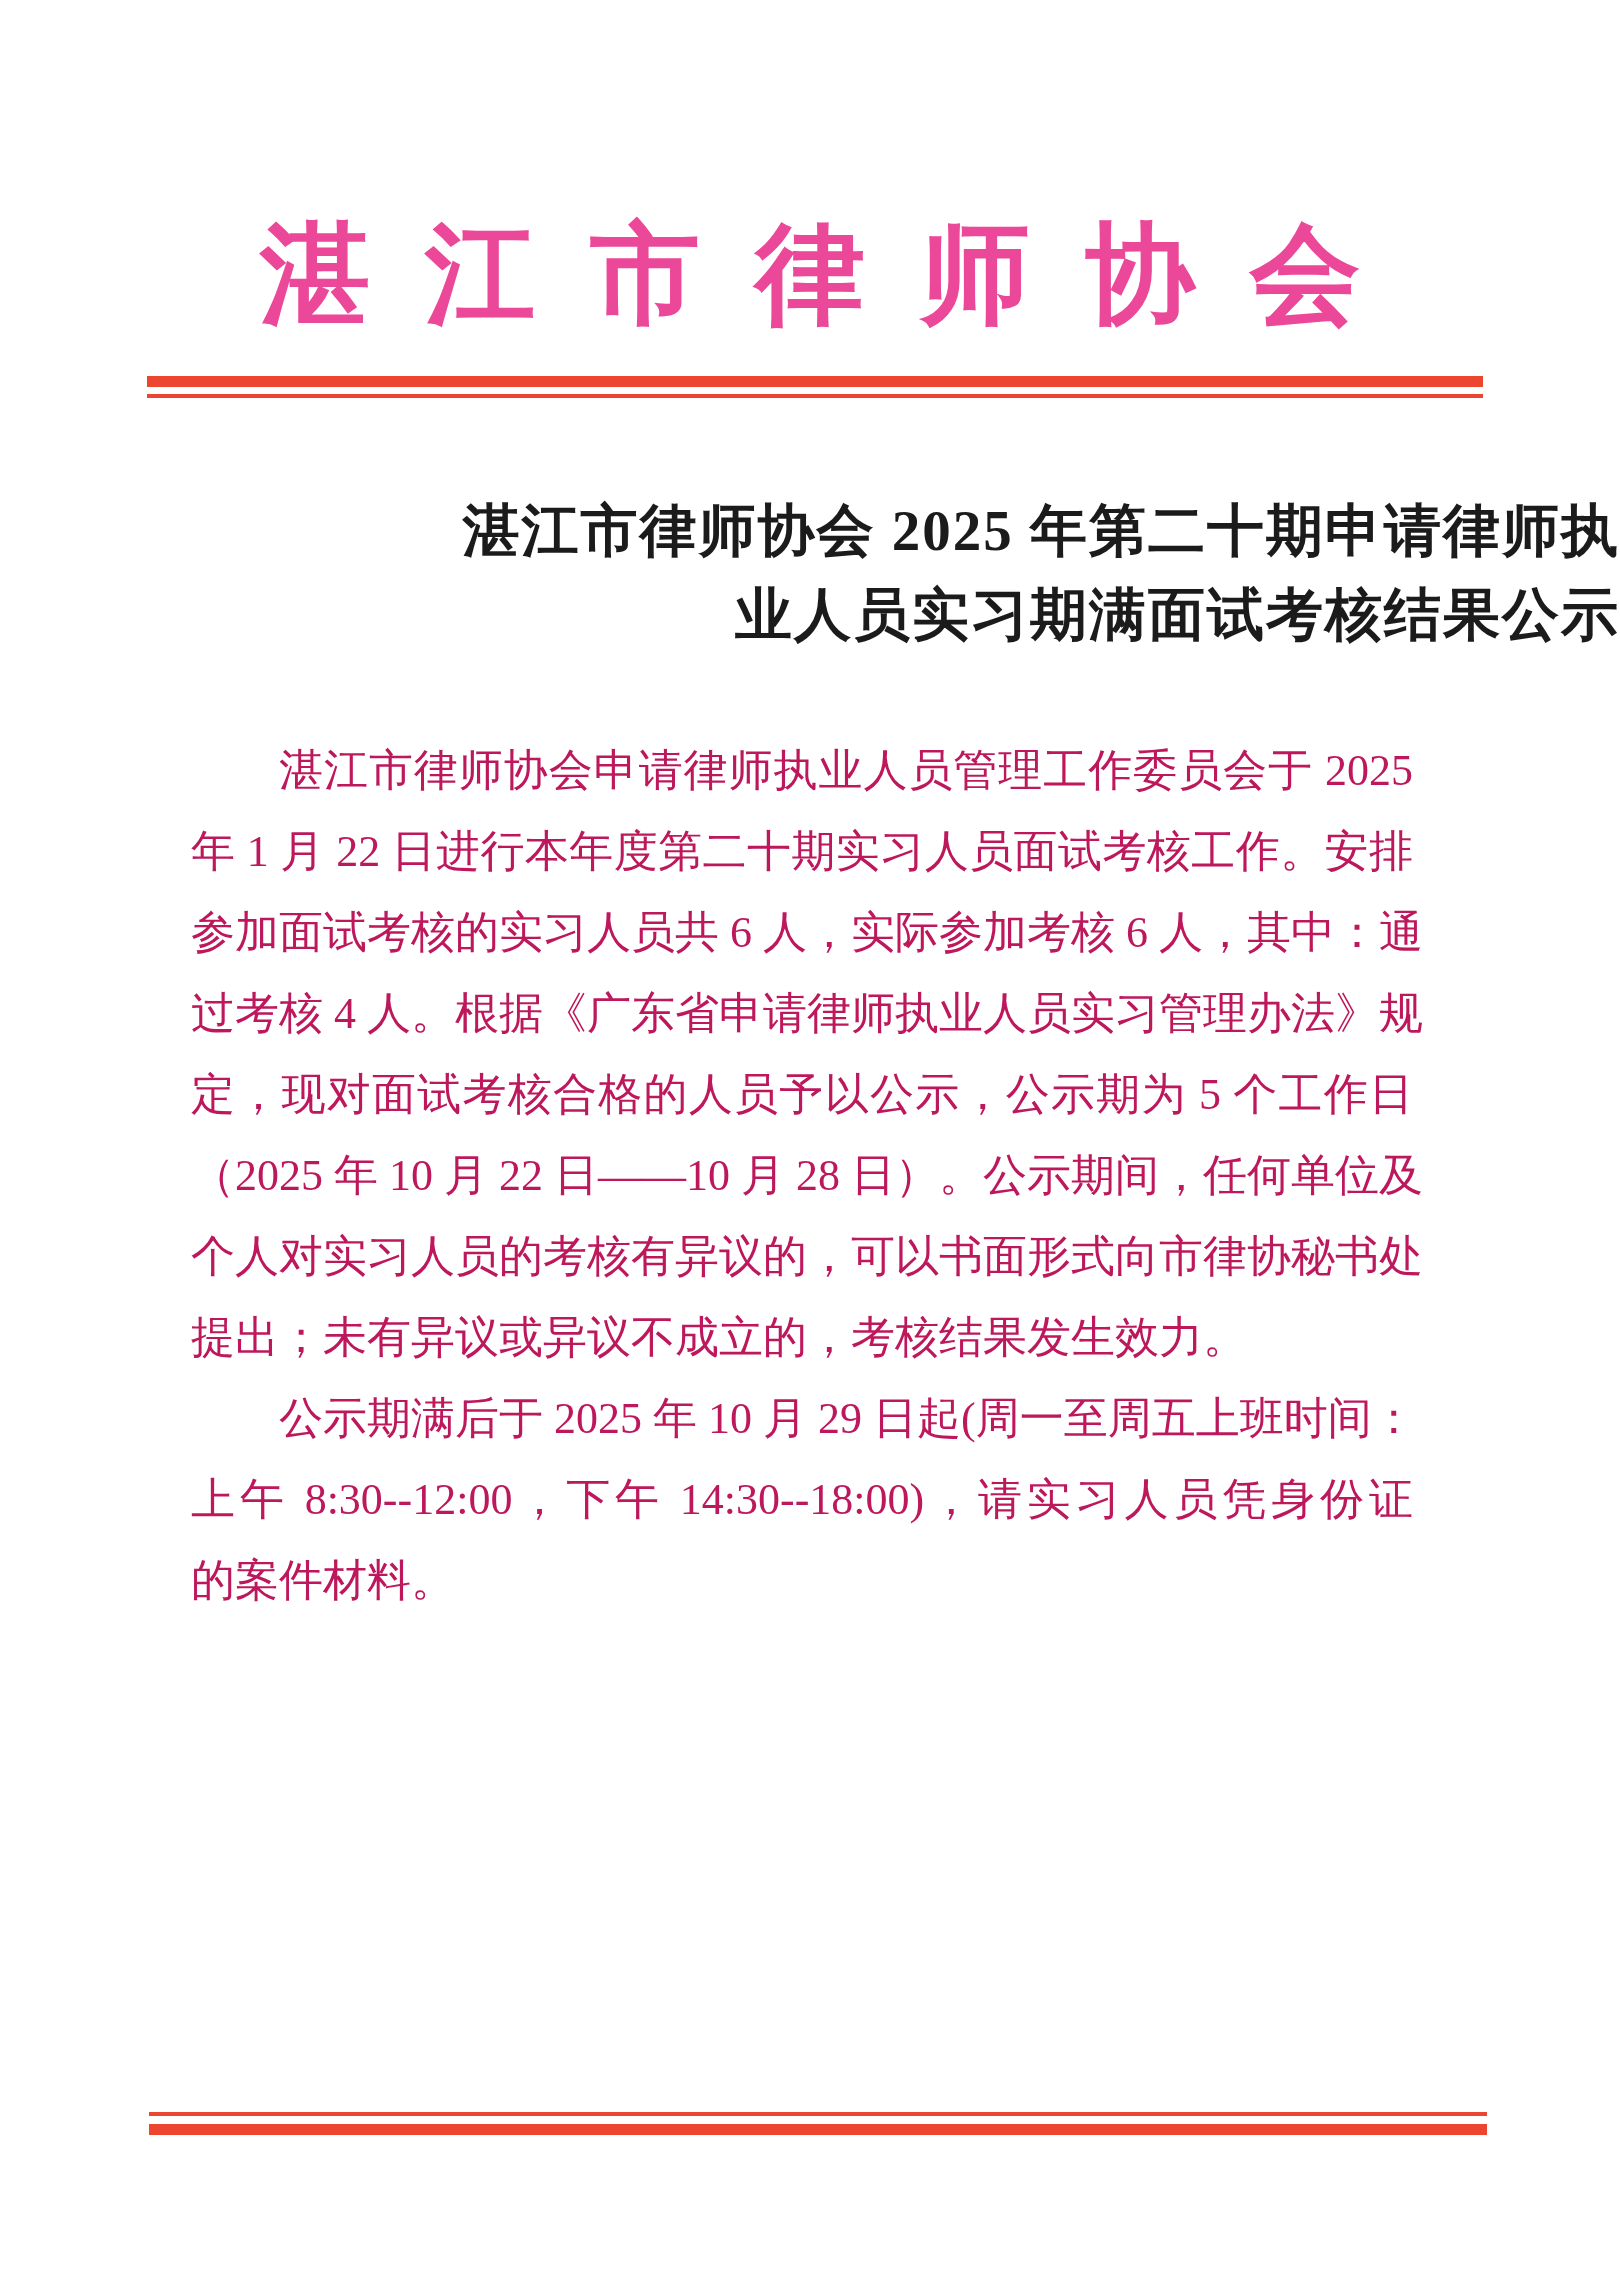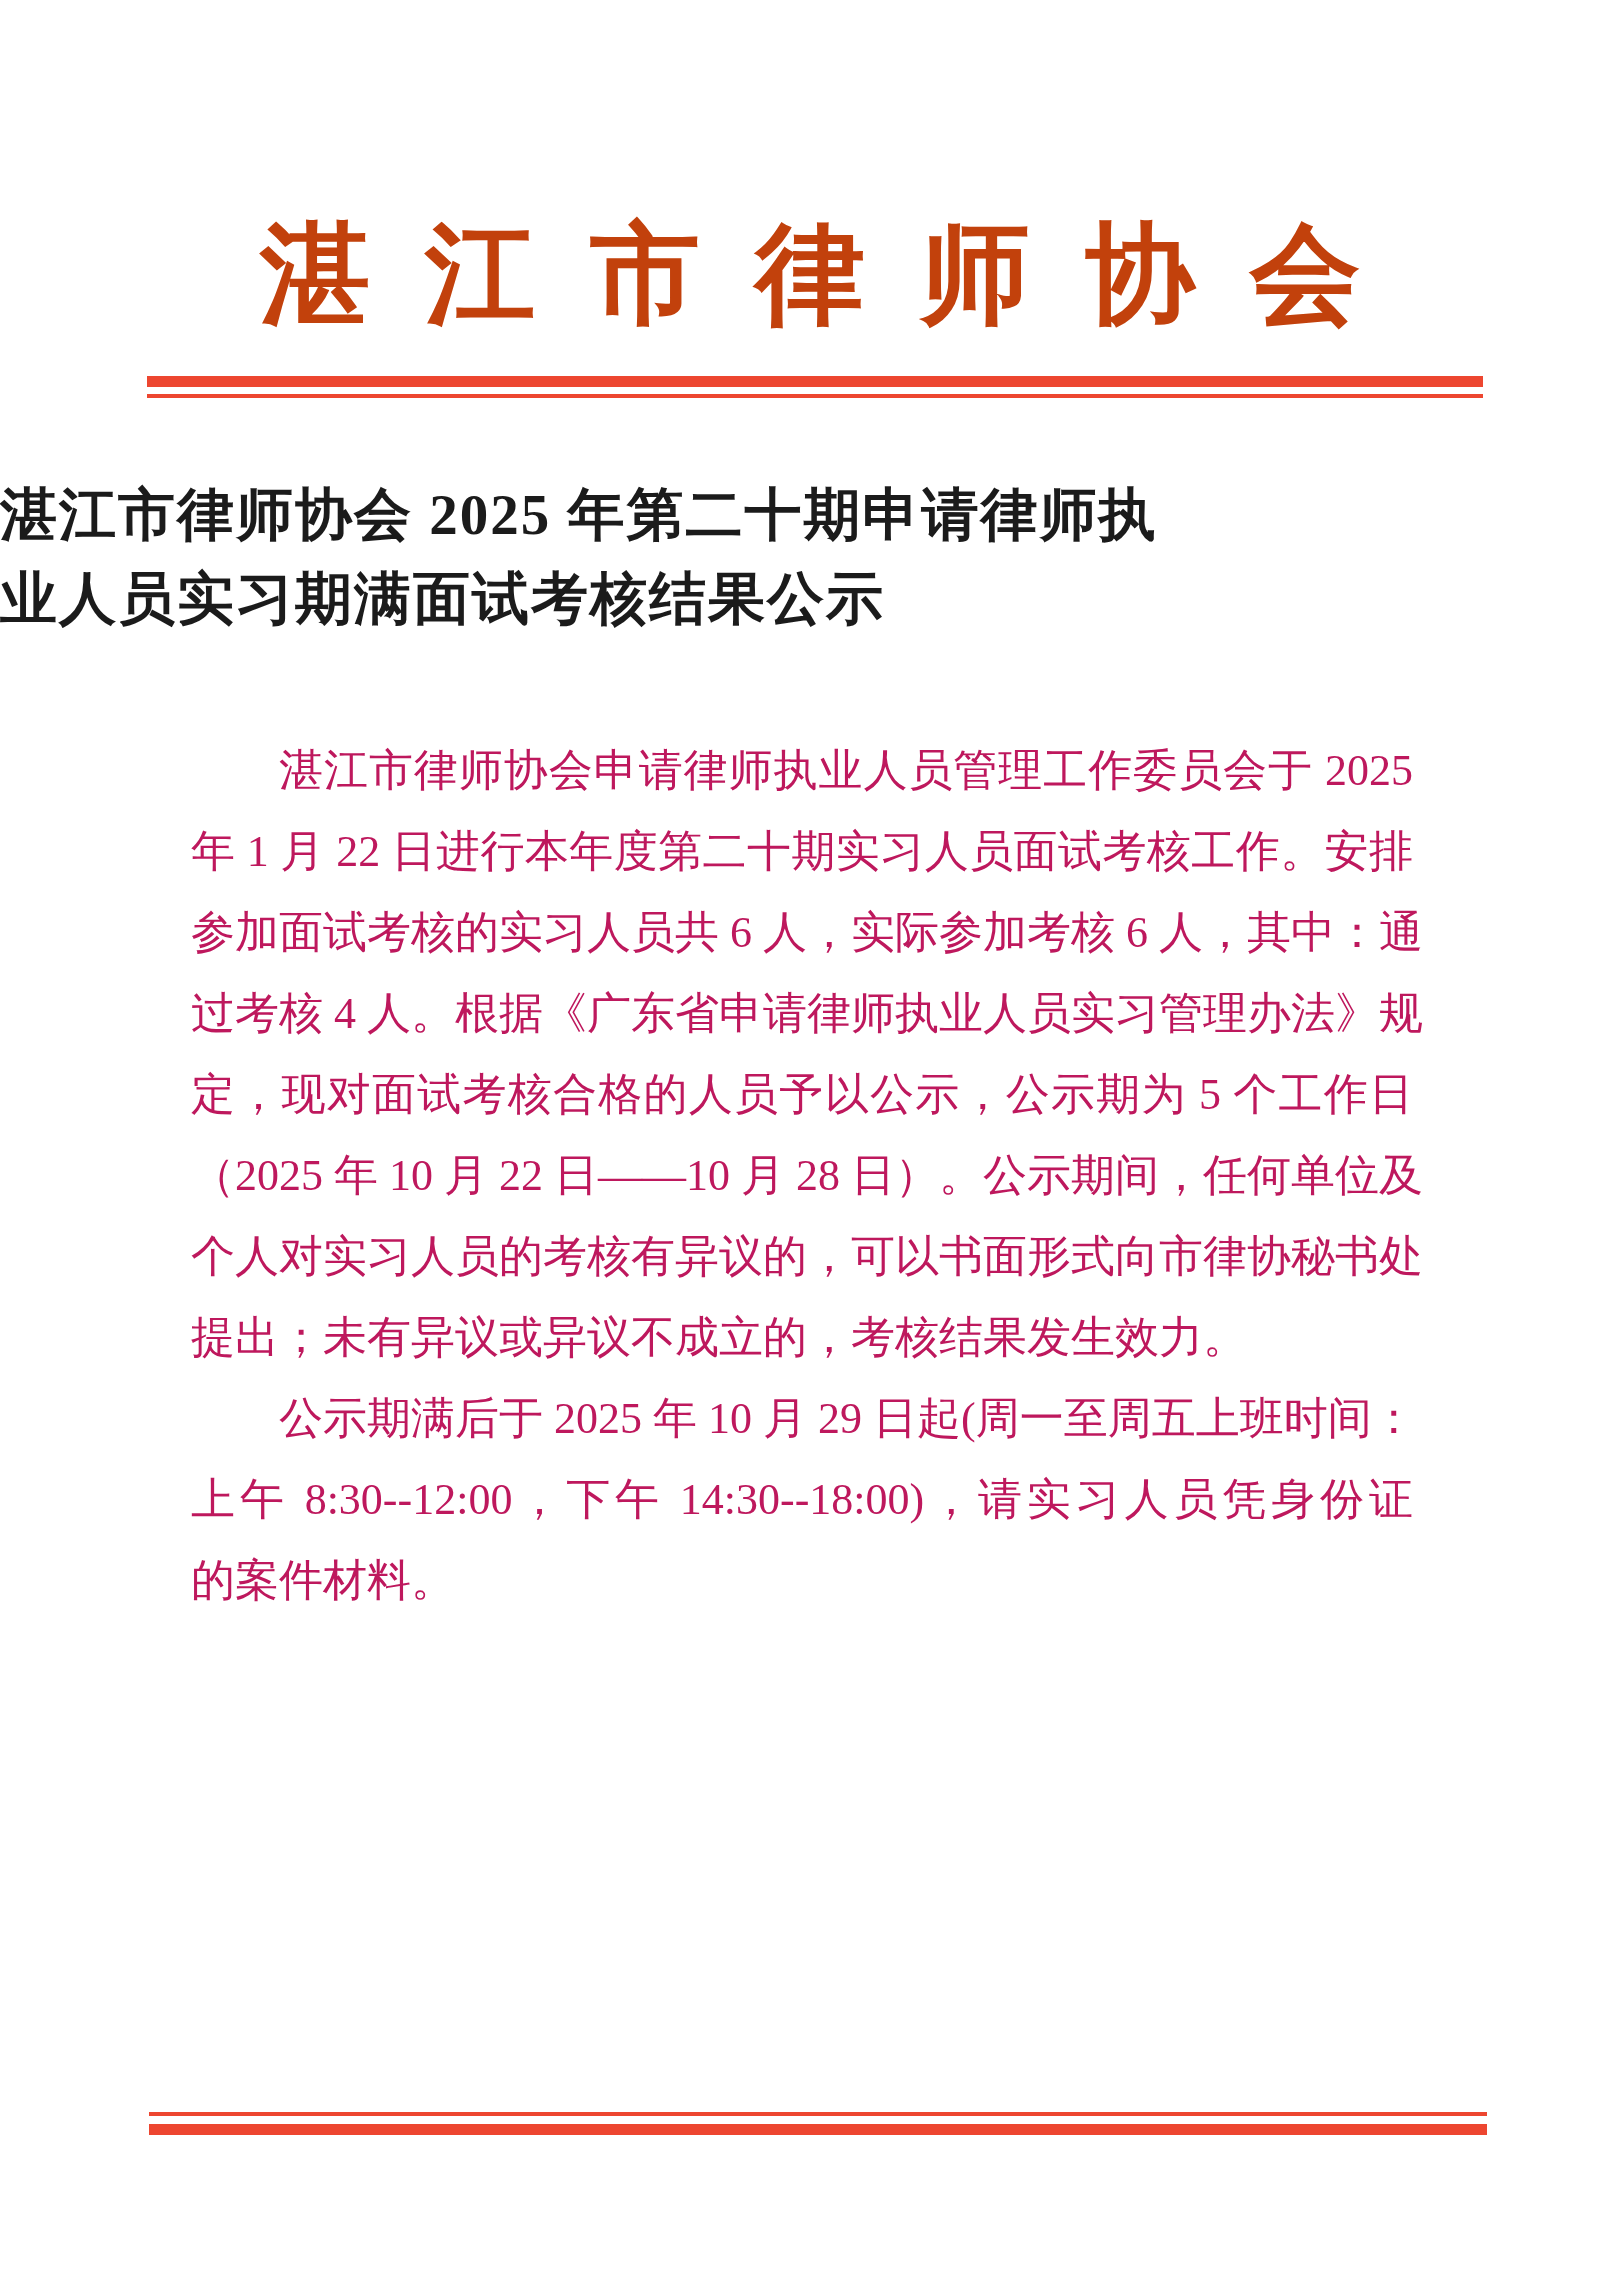--- a/index.html
+++ b/index.html
@@ -19,43 +19,43 @@
   
   .org-name {
     position: absolute;
     top: 214px;
     left: 0;
     width: 100%;
     text-align: center;
     font-size: 110px;
     line-height: 122px;
     font-weight: 700;
-    color: #c2410c;
+    color: #ec4899;
     letter-spacing: 0.5em;
     text-indent: 0.5em;
     white-space: nowrap;
   }
 
   .rule {
     position: absolute;
     background: #ed4630;
   }
   .rule-head-thick { left: 147px; width: 1336px; top: 376px; height: 10.8px; }
   .rule-head-thin  { left: 147px; width: 1336px; top: 394px; height: 3.9px;  }
   .rule-foot-thin  { left: 149px; width: 1338px; top: 2112px; height: 3.9px;  }
   .rule-foot-thick { left: 149px; width: 1338px; top: 2124px; height: 10.8px; }
 
   
   .doc-title {
     position: absolute;
-    top: 473px;
+    top: 489px;
     left: 0;
     width: 100%;
     margin: 0;
-    text-align: left;
+    text-align: right;
     font-size: 57px;
     line-height: 84px;
     font-weight: 700;
     letter-spacing: 2px;
     color: #1b1b1b;
   }
   .doc-title .t-line { display: block; white-space: nowrap; }
 
   
   .doc-body {

